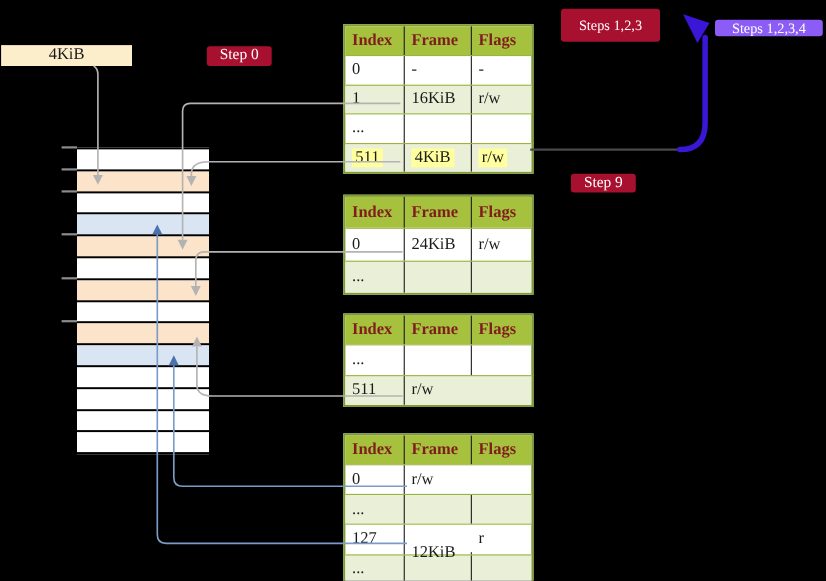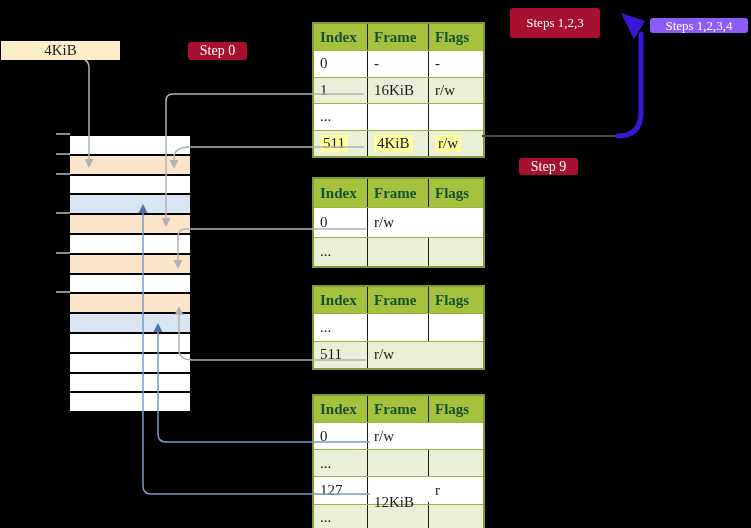--- a/index.html
+++ b/index.html
@@ -16,21 +16,21 @@
   #badge-steps1234{left:650px;top:18px;width:98px;height:15px;font-size:13px;}
   #badge-step4{left:519px;top:158px;width:59px;height:17px;font-size:14px;}
   #memory-stack{position:absolute;left:70px;top:134px;width:120px;height:277px;background:#fff;
                 border-top:2px solid #000;box-sizing:border-box;}
   .mrow{position:absolute;left:0;width:120px;height:19.8px;box-sizing:border-box;
         border-bottom:2px solid #000;}
   .tick{position:absolute;left:56px;width:14px;height:2px;background:#8c8c8c;}
   .ptable{position:absolute;width:169px;border:2px solid #7e9c31;background:#fff;
           box-sizing:content-box;}
   .thead{display:flex;background:#a5c13d;}
-  .hcell{color:#14532d;font-weight:bold;font-size:15px;box-sizing:border-box;
+  .hcell{color:#7f1d1d;font-weight:bold;font-size:15px;box-sizing:border-box;
          padding-left:6px;display:flex;align-items:center;border-right:1px solid #1c1c1c;}
   .hcell:last-child{border-right:none;}
   .trow{display:flex;border-top:1px solid #9ab53e;}
   .trow.shade{background:#eaf0d8;}
   .tcell{color:#1a1a1a;font-size:15px;box-sizing:border-box;padding-left:6px;
          display:flex;align-items:center;border-right:1px solid #1c1c1c;}
   .tcell:last-child{border-right:none;}
   .hl{background:#ffff9e;padding:0 3px;}
   #connectors{position:absolute;left:0;top:0;pointer-events:none;}
 </style>
@@ -104,20 +104,21 @@
       </div>
     </div>
   <div class="ptable" id="table-1" style="left: 312px; top: 177px;">
       <div class="thead" style="height: 28px;">
         <div class="hcell" style="width: 54px;">Index</div>
         <div class="hcell" style="width: 61px;">Frame</div>
         <div class="hcell" style="width: 54px;">Flags</div>
       </div>
       <div class="trow" style="height: 28.5px;">
         <div class="tcell" style="width: 54px;">0</div>
+        <div class="tcell" style="width: 61px;">24KiB</div>
         <div class="tcell" style="width: 54px;">r/w</div>
       </div>
       <div class="trow shade" style="height: 28.5px;">
         <div class="tcell" style="width: 54px;">...</div>
         <div class="tcell" style="width: 61px;"></div>
         <div class="tcell" style="width: 54px;"></div>
       </div>
     </div>
   <div class="ptable" id="table-2" style="left: 312px; top: 285px;">
       <div class="thead" style="height: 26px;">

